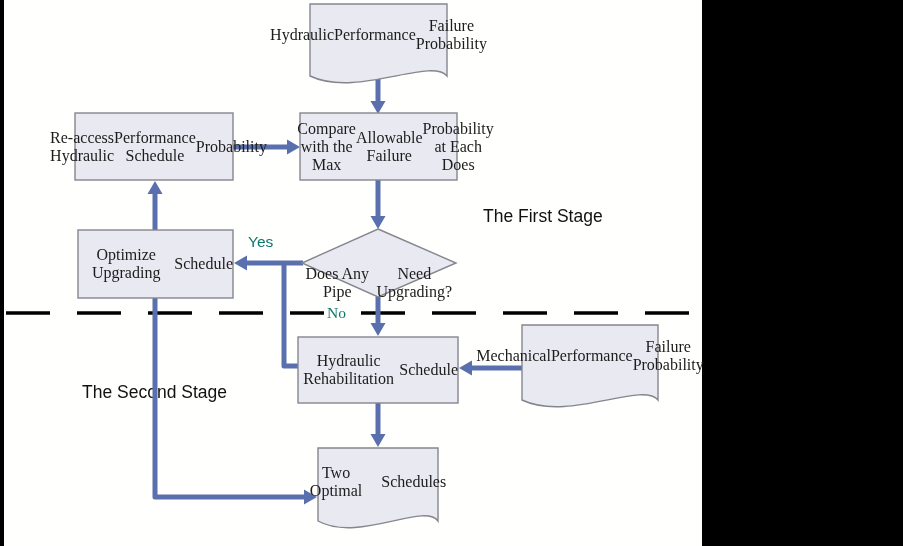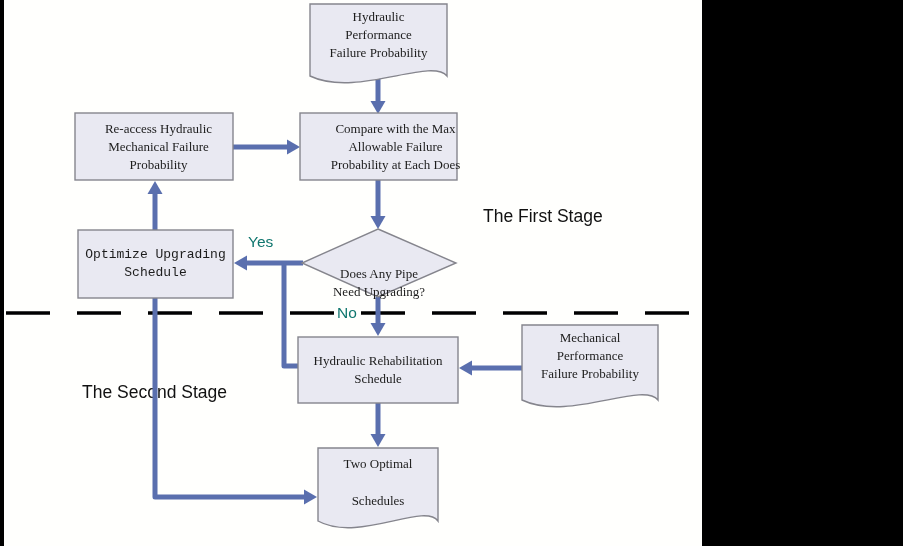--- a/index.html
+++ b/index.html
@@ -3,23 +3,23 @@
 <meta charset="utf-8">
 <style>
   html,body{margin:0;padding:0;background:#fff;}
   #canvas{
     position:relative;width:903px;height:546px;background:#fffffd;
     overflow:hidden;font-family:"Liberation Serif",serif;color:#1c1c1c;
   }
   .black-edge{position:absolute;background:#000;}
   #svg-layer{position:absolute;left:0;top:0;z-index:2;}
   .node-text{
-    position:absolute;z-index:3;display:flex;flex-direction:column;
+    position:absolute;z-index:3;display:flex;flex-direction:row;
     align-items:center;justify-content:center;text-align:center;
-    font-size:13px;line-height:18px;color:#1c1c1c;
+    font-size:16px;line-height:18px;color:#1c1c1c;
   }
   .stage-label{
     position:absolute;z-index:1;font-family:"Liberation Sans",sans-serif;
     font-size:17.5px;color:#111;white-space:nowrap;
   }
   .branch-label{
     position:absolute;z-index:3;font-family:"Liberation Sans",sans-serif;
     font-size:15.5px;color:#0f766e;white-space:nowrap;
   }
   .ln{display:block;}
@@ -98,49 +98,49 @@
   </div>
 
   <div class="node-text" style="left:300px;top:113px;width:157px;height:67px;padding-left:17px;">
     <span class="ln">Compare with the Max</span>
     <span class="ln">Allowable Failure</span>
     <span class="ln">Probability at Each Does</span>
   </div>
 
   <div class="node-text" style="left:75px;top:113px;width:167px;height:67px;">
     <span class="ln">Re-access Hydraulic</span>
-    <span class="ln">Mechanical Failure</span>
+    <span class="ln">Performance Schedule</span>
     <span class="ln">Probability</span>
   </div>
 
   <div class="node-text" style="left:302px;top:244px;width:154px;height:38px;margin-top:20px;">
     <span class="ln">Does Any Pipe</span>
     <span class="ln">Need Upgrading?</span>
   </div>
 
-  <div class="node-text" style="left:78px;top:230px;width:155px;height:68px;font-family:Liberation Mono, monospace;">
+  <div class="node-text" style="left:78px;top:230px;width:155px;height:68px;">
     <span class="ln">Optimize Upgrading</span>
     <span class="ln">Schedule</span>
   </div>
 
   <div class="node-text" style="left:298px;top:337px;width:160px;height:66px;">
     <span class="ln">Hydraulic Rehabilitation</span>
     <span class="ln">Schedule</span>
   </div>
 
-  <div class="node-text" style="left:522px;top:327px;width:136px;height:58px;text-align:right;">
+  <div class="node-text" style="left:522px;top:327px;width:136px;height:58px;">
     <span class="ln">Mechanical</span>
     <span class="ln">Performance</span>
     <span class="ln">Failure Probability</span>
   </div>
 
   <div class="node-text" style="left:318px;top:460px;width:120px;height:44px;gap:19px;">
     <span class="ln">Two Optimal</span>
     <span class="ln">Schedules</span>
   </div>
 
   <div class="stage-label" style="left:483px;top:206px;">The First Stage</div>
   <div class="stage-label" style="left:82px;top:382px;">The Second Stage</div>
 
   <div class="branch-label" style="left:248px;top:233px;">Yes</div>
-  <div class="branch-label" style="left:334px;top:304px;background:#fffffd;padding:0 3px;">No</div>
+  <div class="branch-label" style="left:324px;top:304px;background:#fffffd;padding:0 3px;font-family:Liberation Serif, serif;">No</div>
 
 </div>
 
 </body></html>

